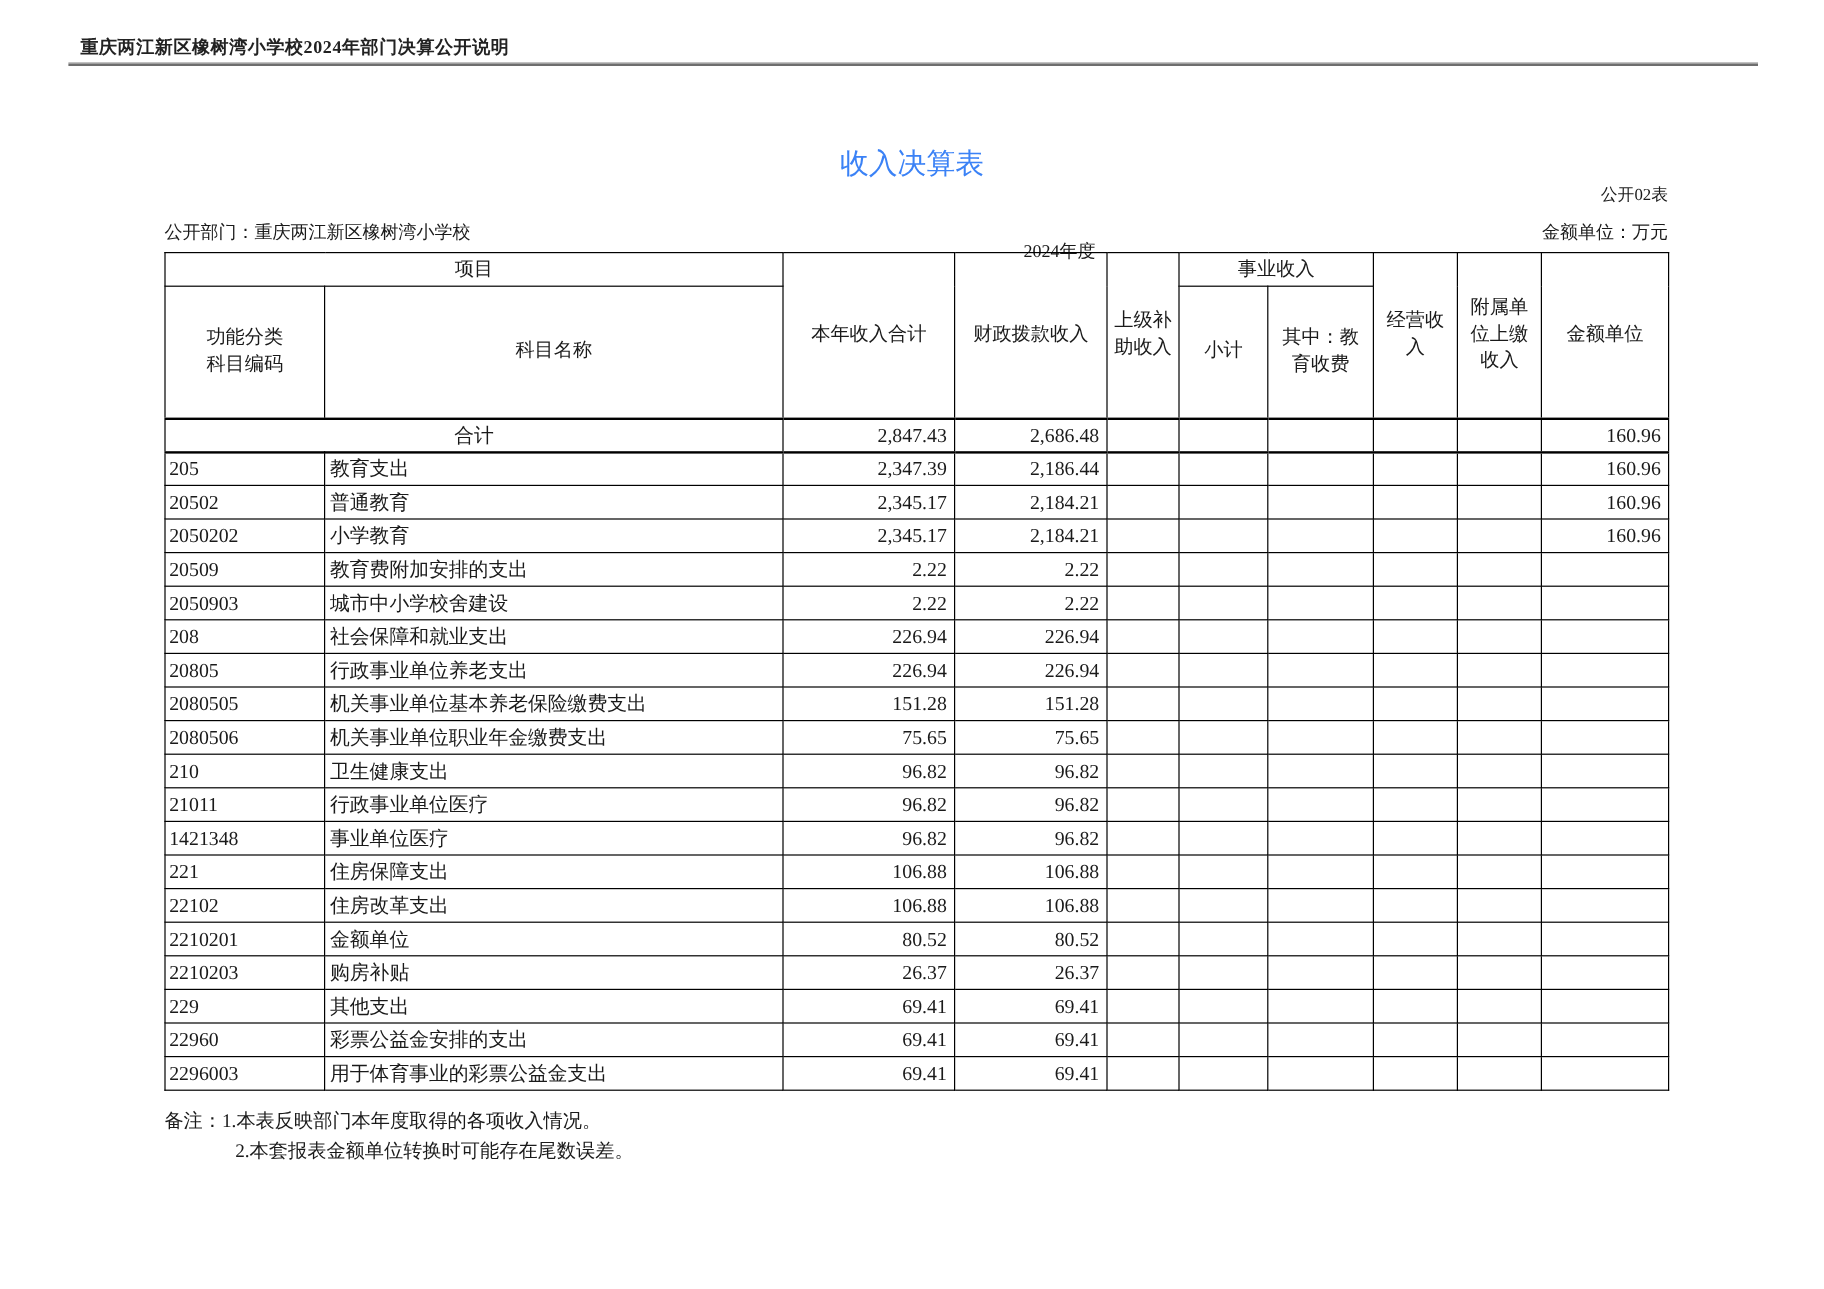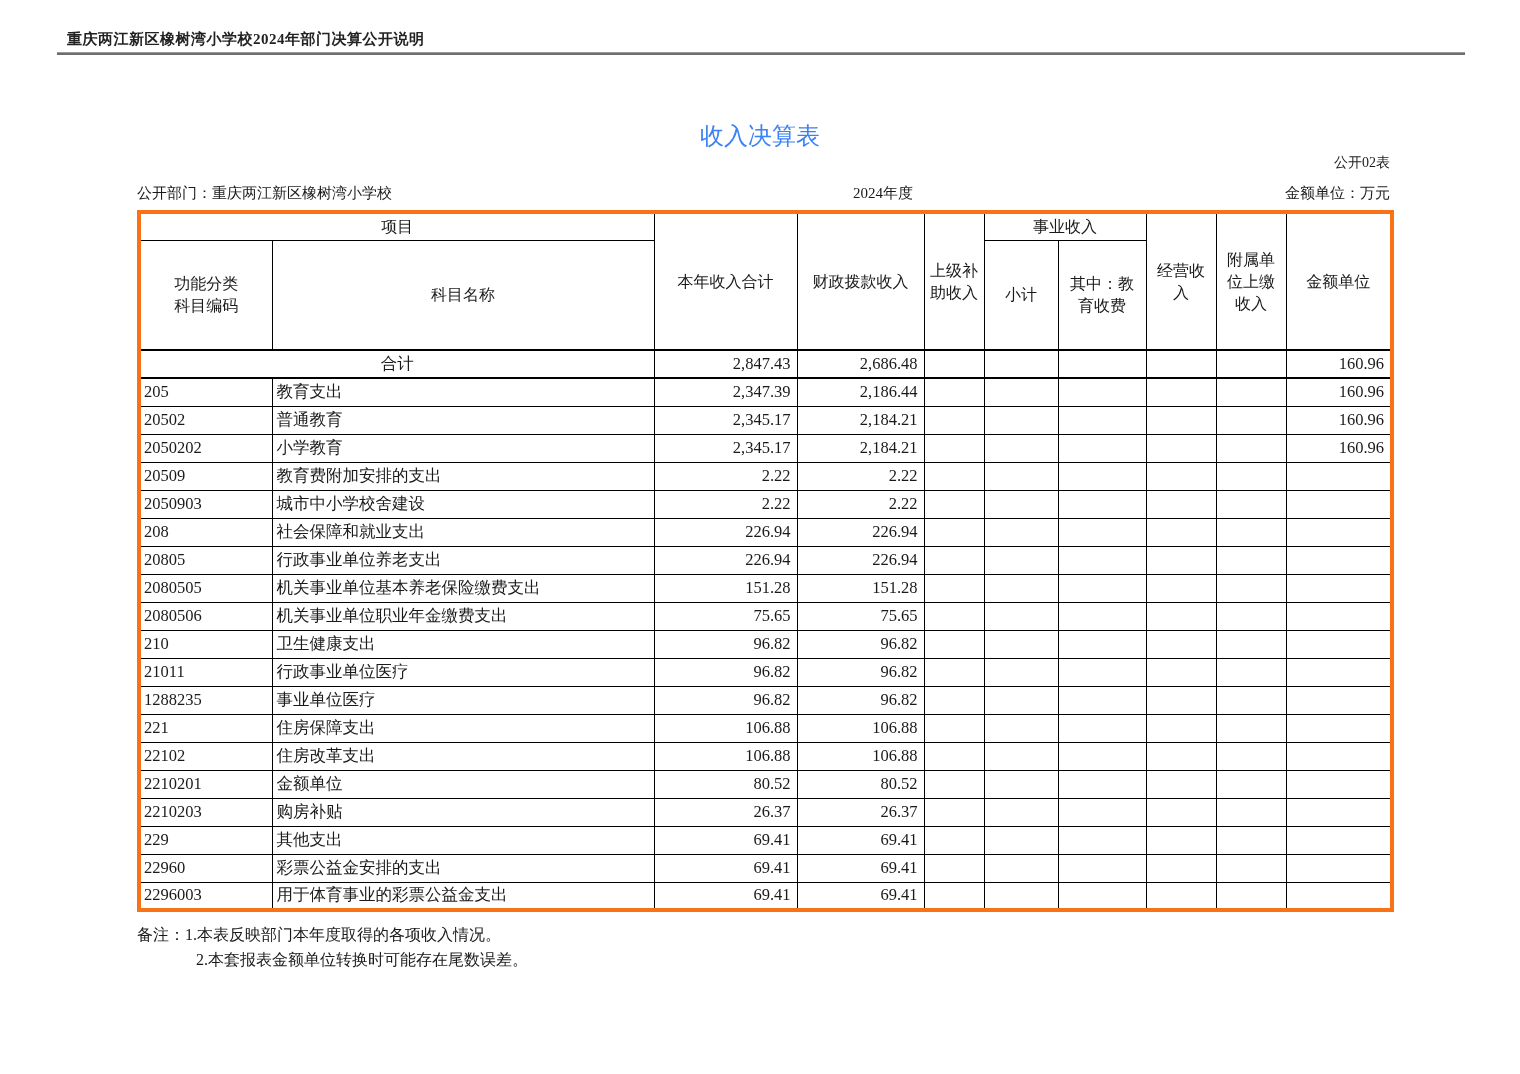--- a/index.html
+++ b/index.html
@@ -27,29 +27,29 @@
   .report-title {
     position:absolute; left:0; right:0; top:120px;
     text-align:center; font-size:24px; color:#3b82f6;
   }
   .form-code {
     position:absolute; right:130px; top:154px;
     font-size:14px;
   }
   .meta-row { position:absolute; left:0; right:0; top:184px; height:22px; font-size:15px; }
   .meta-dept { position:absolute; left:137px; }
-  .meta-year { position:absolute; left:853px; }
+  .meta-year { position:absolute; left:853px;margin-top:16px; }
   .meta-unit { position:absolute; right:130px;margin-left:36px; }
 
   table.income-table {
     position:absolute; left:137px; top:210px;
     width:1253px;
     border-collapse:collapse;
     table-layout:fixed;
-    border:4px solid #f97316;
+    border:1px solid #f97316;
   }
   .income-table th, .income-table td {
     border:1px solid #000;
     font-weight:normal;
     overflow:hidden;
   }
   .income-table thead th {
     text-align:center; vertical-align:middle;
     font-size:16px; line-height:22px;
     white-space:pre-line;
@@ -271,21 +271,21 @@
           <td class="value-cell">96.82</td>
           <td class="value-cell">96.82</td>
           <td class="value-cell"></td>
           <td class="value-cell"></td>
           <td class="value-cell"></td>
           <td class="value-cell"></td>
           <td class="value-cell"></td>
           <td class="value-cell"></td>
         </tr>
         <tr>
-          <td class="code-cell">1288235</td>
+          <td class="code-cell">1421348</td>
           <td class="name-cell">事业单位医疗</td>
           <td class="value-cell">96.82</td>
           <td class="value-cell">96.82</td>
           <td class="value-cell"></td>
           <td class="value-cell"></td>
           <td class="value-cell"></td>
           <td class="value-cell"></td>
           <td class="value-cell"></td>
           <td class="value-cell"></td>
         </tr>

